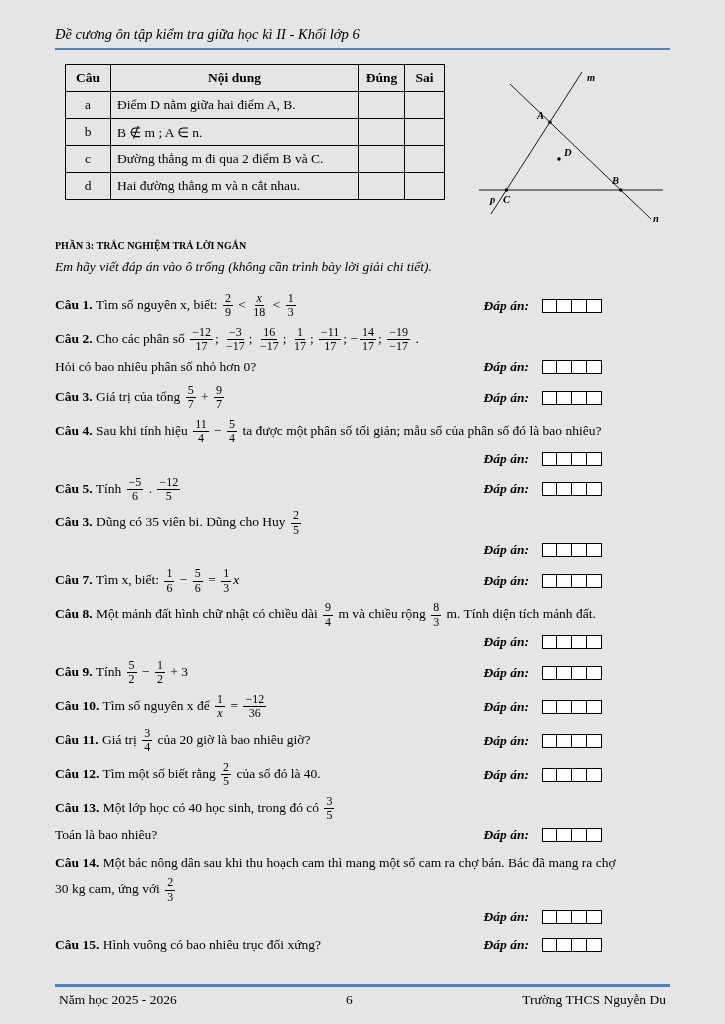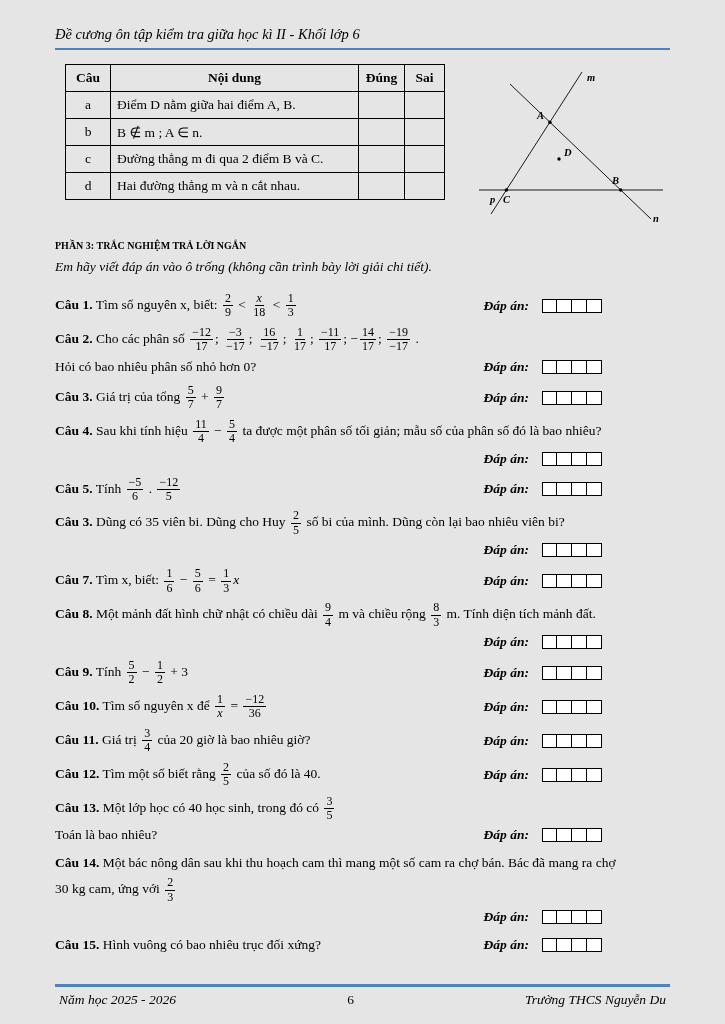--- a/index.html
+++ b/index.html
@@ -42,21 +42,21 @@
 
   .ans { display: inline-flex; align-items: center; gap: 13px; margin-right: 68px; flex-shrink: 0; }
   .ans-label { font-weight: bold; font-style: italic; font-size: 13.5px; white-space: nowrap; }
   .boxes { display: inline-flex; }
   .box { width: 15px; height: 14px; border: 1px solid #000; background: #fff; }
   .box + .box { border-left: none; }
 
   .footer { margin-top: auto; }
   .footer-rule { border-bottom: 3px solid #4f81bd; margin-bottom: 5px; }
   .footer-row { display: flex; justify-content: space-between; align-items: baseline; font-size: 13.5px; padding: 0 4px; }
-  .footer-left, .footer-right { font-style: italic; }
+  .footer-left, .footer-right { }
 </style>
 </head>
 <body>
 
 <div class="page">
 
   <div class="doc-header">
     <div class="doc-title">Đề cương ôn tập kiểm tra giữa học kì II - Khối lớp 6</div>
     <div class="header-rule"></div>
   </div>
@@ -244,21 +244,21 @@
               <span class="box"></span>
             </span>
           </span>
         </div>
       </div>
       <div class="question">
         <div class="q-line">
           <span class="q-text"><span class="q-label">Câu 3.</span><span> Dũng có 35 viên bi. Dũng cho Huy  </span><span class="frac">
               <span class="num">2</span>
               <span class="den">5</span>
-            </span><span> số bi của mình. Dũng còn lại bao nhiêu viên bi?</span></span>
+            </span></span>
         </div>
         <div class="q-line">
           <span class="q-text"></span>
           <span class="ans">
             <span class="ans-label">Đáp án:</span>
             <span class="boxes">
               <span class="box"></span>
               <span class="box"></span>
               <span class="box"></span>
               <span class="box"></span>

